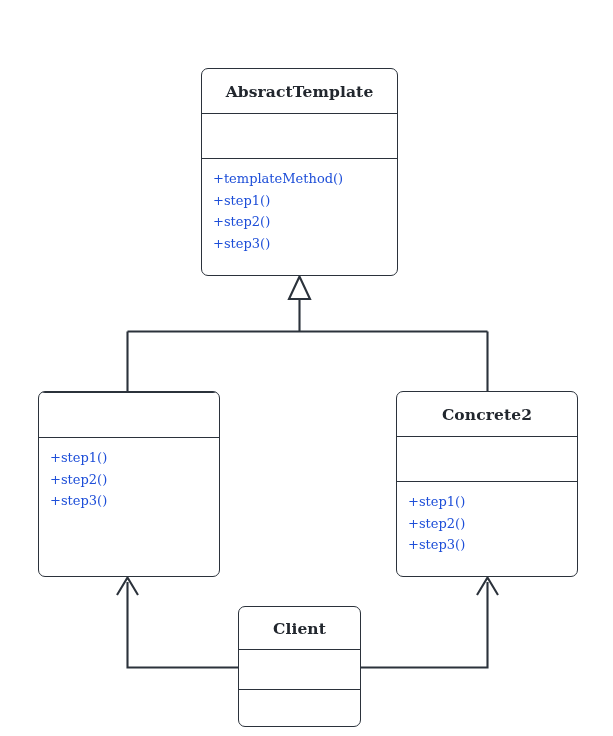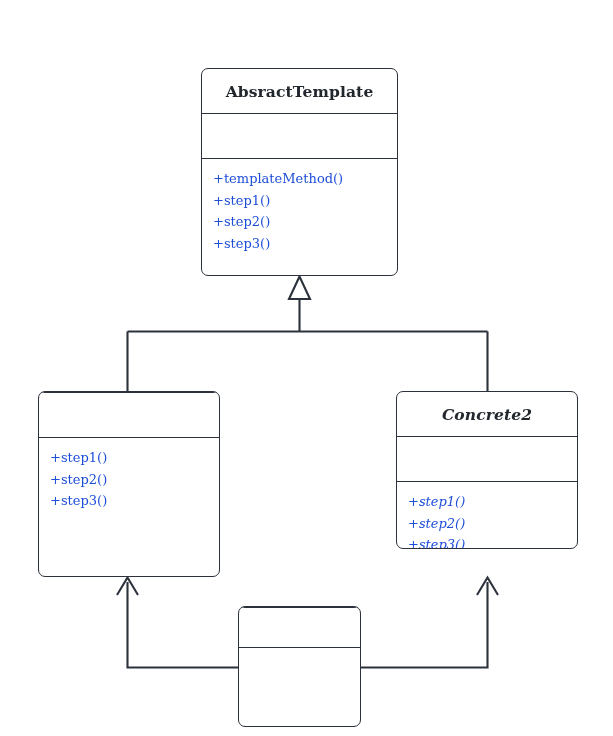--- a/index.html
+++ b/index.html
@@ -79,21 +79,21 @@
   #cls-abstract .uml-attrs { height: 44px; }
   #cls-abstract .uml-ops   { height: 114px; }
 
   
   #cls-concrete1 { left: 38px; top: 361px; width: 182px; height: 186px; }
   #cls-concrete1 .uml-name  { height: 44px; }
   #cls-concrete1 .uml-attrs { height: 44px; }
   #cls-concrete1 .uml-ops   { height: 94px; }
 
   
-  #cls-concrete2 { left: 396px; top: 361px; width: 182px; height: 158px; font-style: italic; }
+  #cls-concrete2 { left: 396px; top: 361px; width: 182px; height: 186px; }
   #cls-concrete2 .uml-name  { height: 44px; }
   #cls-concrete2 .uml-attrs { height: 44px; }
   #cls-concrete2 .uml-ops   { height: 94px; }
 
   
   #cls-client { left: 238px; top: 576px; width: 123px; height: 121px; }
   #cls-client .uml-name  { height: 42px; }
   #cls-client .uml-attrs { height: 39px; }
   #cls-client .uml-ops   { height: 38px; padding: 0; }
 </style>
@@ -155,19 +155,20 @@
     <div class="uml-attrs"></div>
     <div class="uml-sep"></div>
     <div class="uml-ops">
       <div class="op">+step1()</div>
       <div class="op">+step2()</div>
       <div class="op">+step3()</div>
     </div>
   </div>
 
   <div class="uml-class" id="cls-client">
+    <div class="uml-name">Client</div>
     <div class="uml-sep"></div>
     <div class="uml-attrs"></div>
     <div class="uml-sep"></div>
     <div class="uml-ops"></div>
   </div>
 
 </div>
 
 </body></html>

